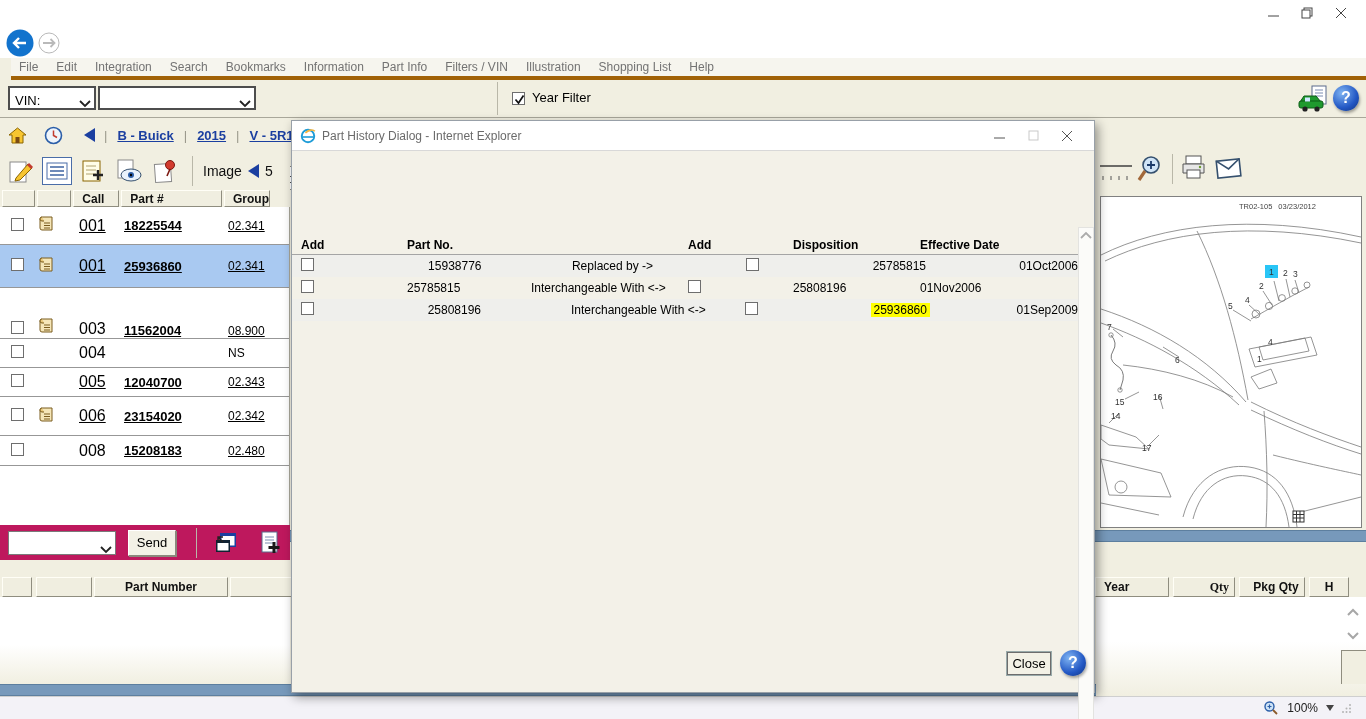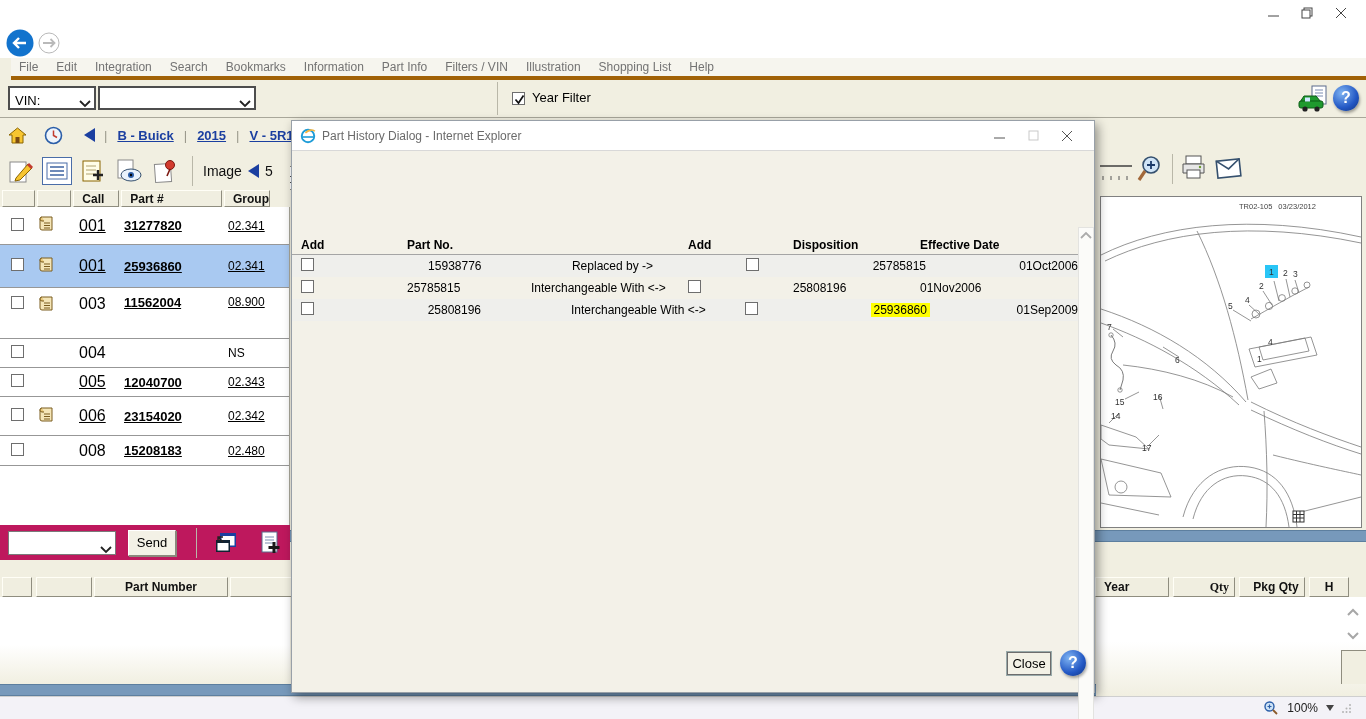--- a/index.html
+++ b/index.html
@@ -296,40 +296,40 @@
     <div class="prow" style="height:38px;">
       <span class="c-cb"><span class="cb"></span></span>
       <span class="c-ic"><svg width="17" height="17" viewBox="0 0 17 17">
             <path d="M4 2 h10 v13 h-10 a2 2 0 0 1 -2-2 v-9 a2 2 0 0 1 2-2" fill="#f5e6b8" stroke="#7a5c1e"></path>
             <path d="M4 2 a2 2 0 0 0 0 4 h2" fill="#e8c87a" stroke="#7a5c1e"></path>
             <line x1="6" y1="8" x2="12" y2="8" stroke="#7a5c1e"></line>
             <line x1="6" y1="10.5" x2="12" y2="10.5" stroke="#7a5c1e"></line>
             <line x1="6" y1="13" x2="12" y2="13" stroke="#7a5c1e"></line>
           </svg></span>
       <span class="c-call u">001</span>
-      <span class="c-part u">31277820</span>
+      <span class="c-part u">18225544</span>
       <span class="c-grp u">02.341</span>
     </div>
 
     <div class="prow sel" style="height:43px;">
       <span class="c-cb"><span class="cb"></span></span>
       <span class="c-ic"><svg width="17" height="17" viewBox="0 0 17 17">
             <path d="M4 2 h10 v13 h-10 a2 2 0 0 1 -2-2 v-9 a2 2 0 0 1 2-2" fill="#f5e6b8" stroke="#7a5c1e"></path>
             <path d="M4 2 a2 2 0 0 0 0 4 h2" fill="#e8c87a" stroke="#7a5c1e"></path>
             <line x1="6" y1="8" x2="12" y2="8" stroke="#7a5c1e"></line>
             <line x1="6" y1="10.5" x2="12" y2="10.5" stroke="#7a5c1e"></line>
             <line x1="6" y1="13" x2="12" y2="13" stroke="#7a5c1e"></line>
           </svg></span>
       <span class="c-call u">001</span>
       <span class="c-part u">25936860</span>
       <span class="c-grp u">02.341</span>
     </div>
 
 
-    <div class="prow top" style="height:51px;">
+    <div class="prow top" style="height:51px;align-items:flex-end;">
       <span class="c-cb"><span class="cb"></span></span>
       <span class="c-ic"><svg width="17" height="17" viewBox="0 0 17 17">
             <path d="M4 2 h10 v13 h-10 a2 2 0 0 1 -2-2 v-9 a2 2 0 0 1 2-2" fill="#f5e6b8" stroke="#7a5c1e"></path>
             <path d="M4 2 a2 2 0 0 0 0 4 h2" fill="#e8c87a" stroke="#7a5c1e"></path>
             <line x1="6" y1="8" x2="12" y2="8" stroke="#7a5c1e"></line>
             <line x1="6" y1="10.5" x2="12" y2="10.5" stroke="#7a5c1e"></line>
             <line x1="6" y1="13" x2="12" y2="13" stroke="#7a5c1e"></line>
           </svg></span>
       <span class="c-call">003</span>
       <span class="c-part u">11562004</span>

